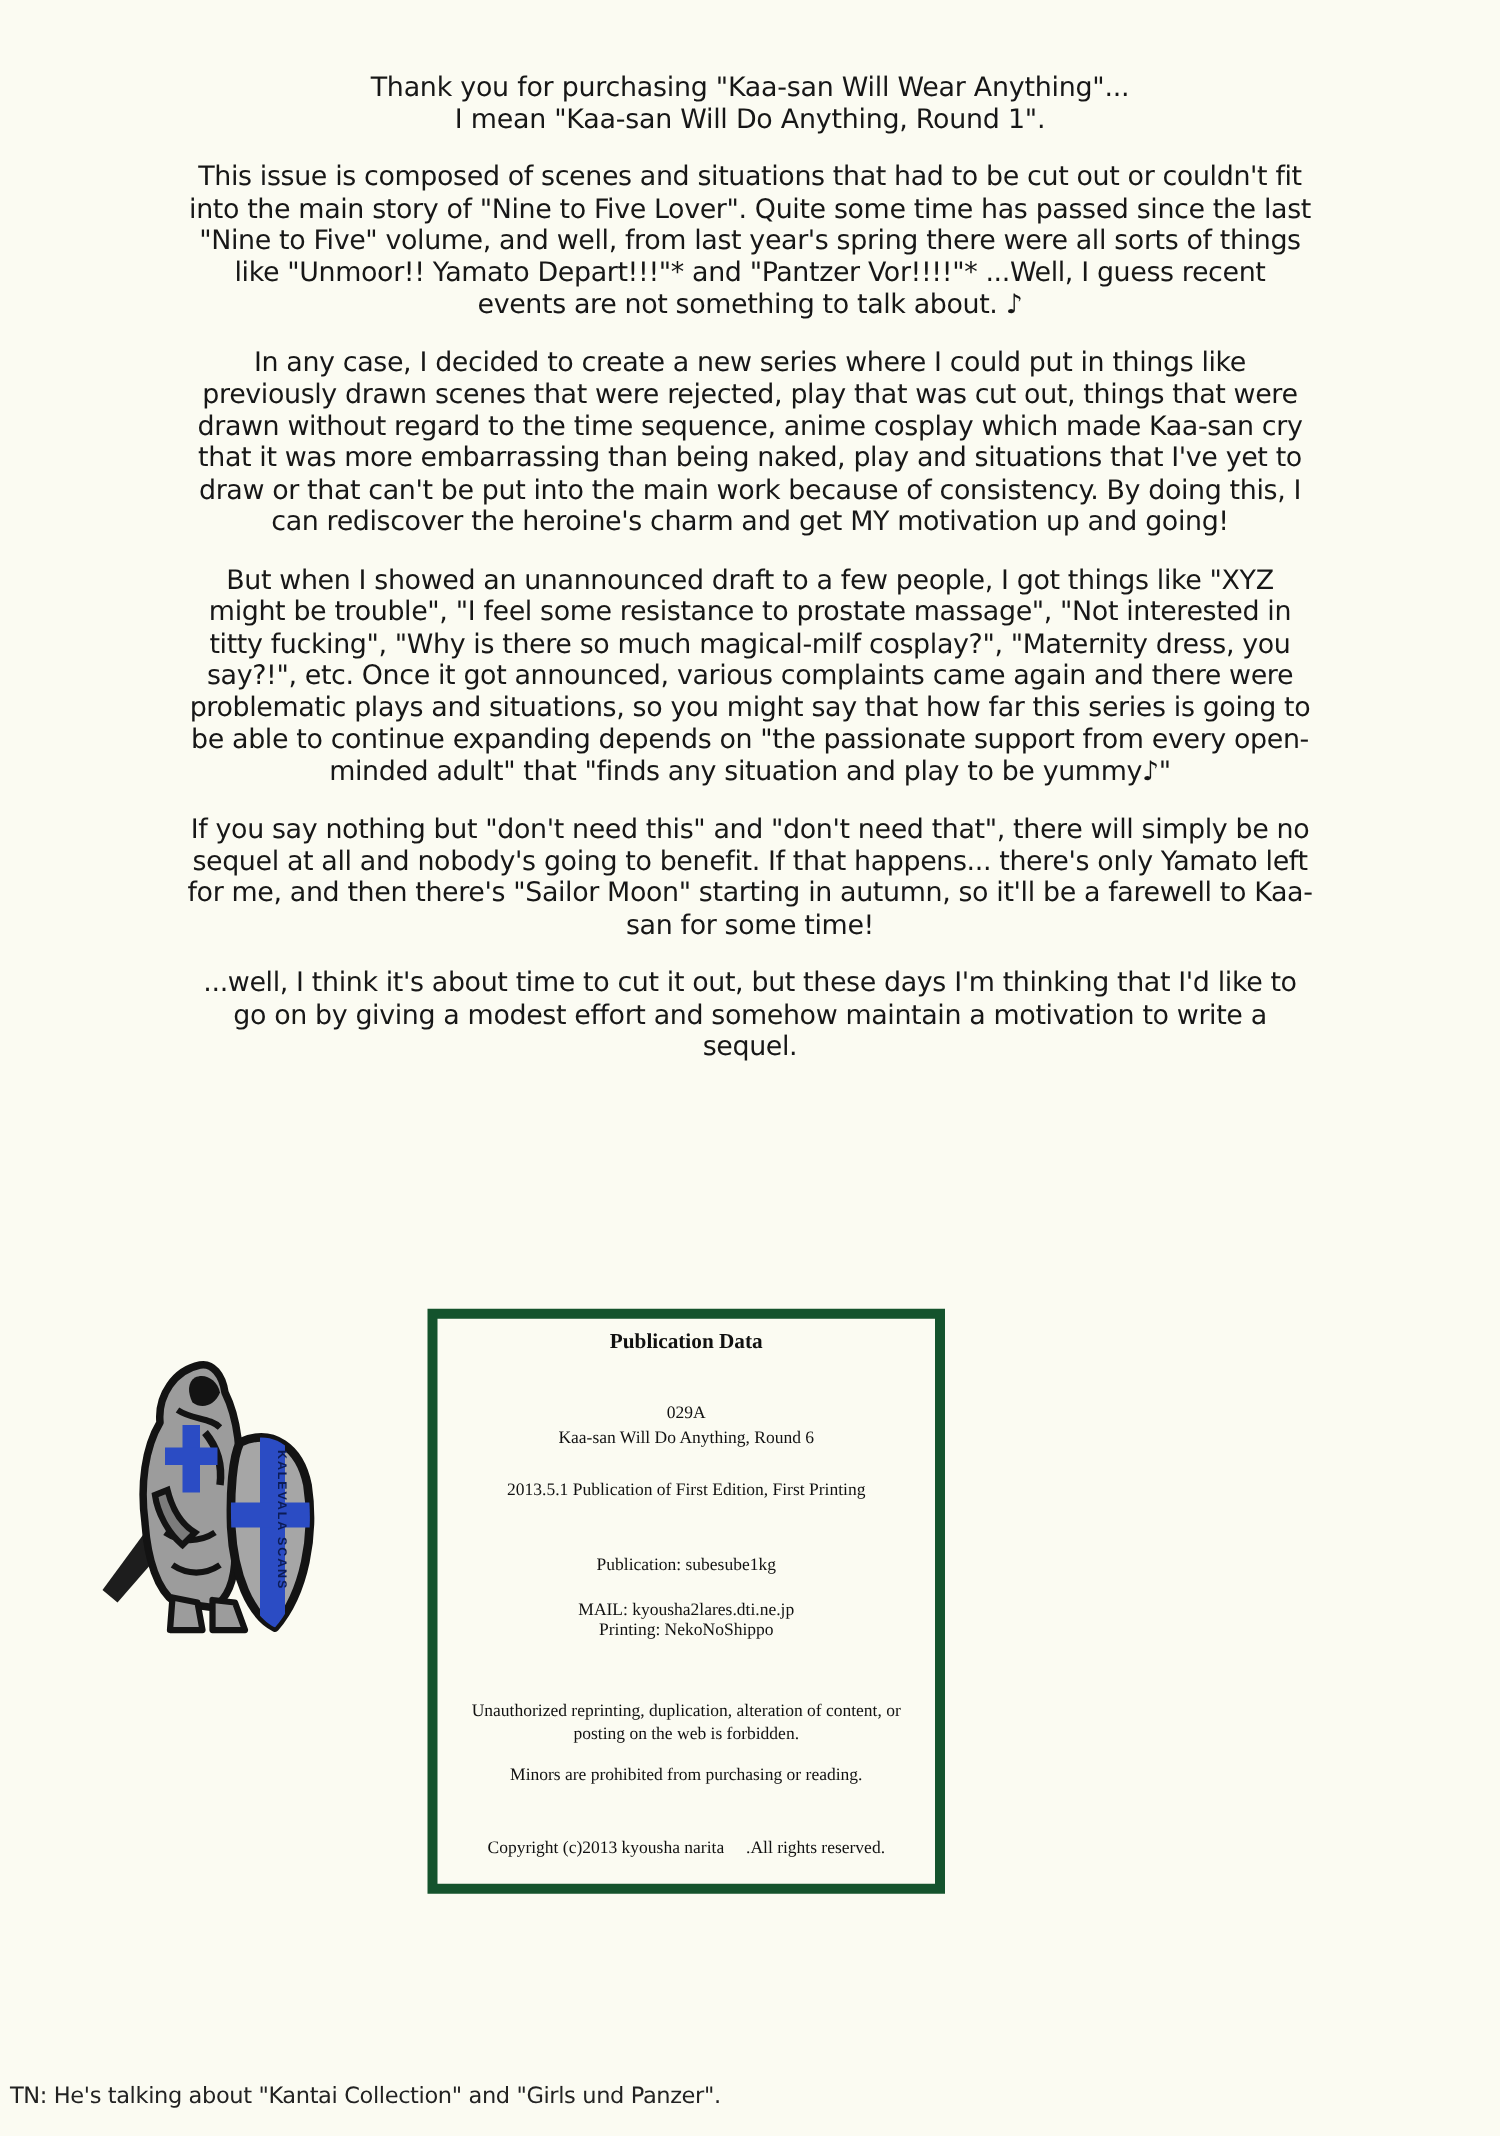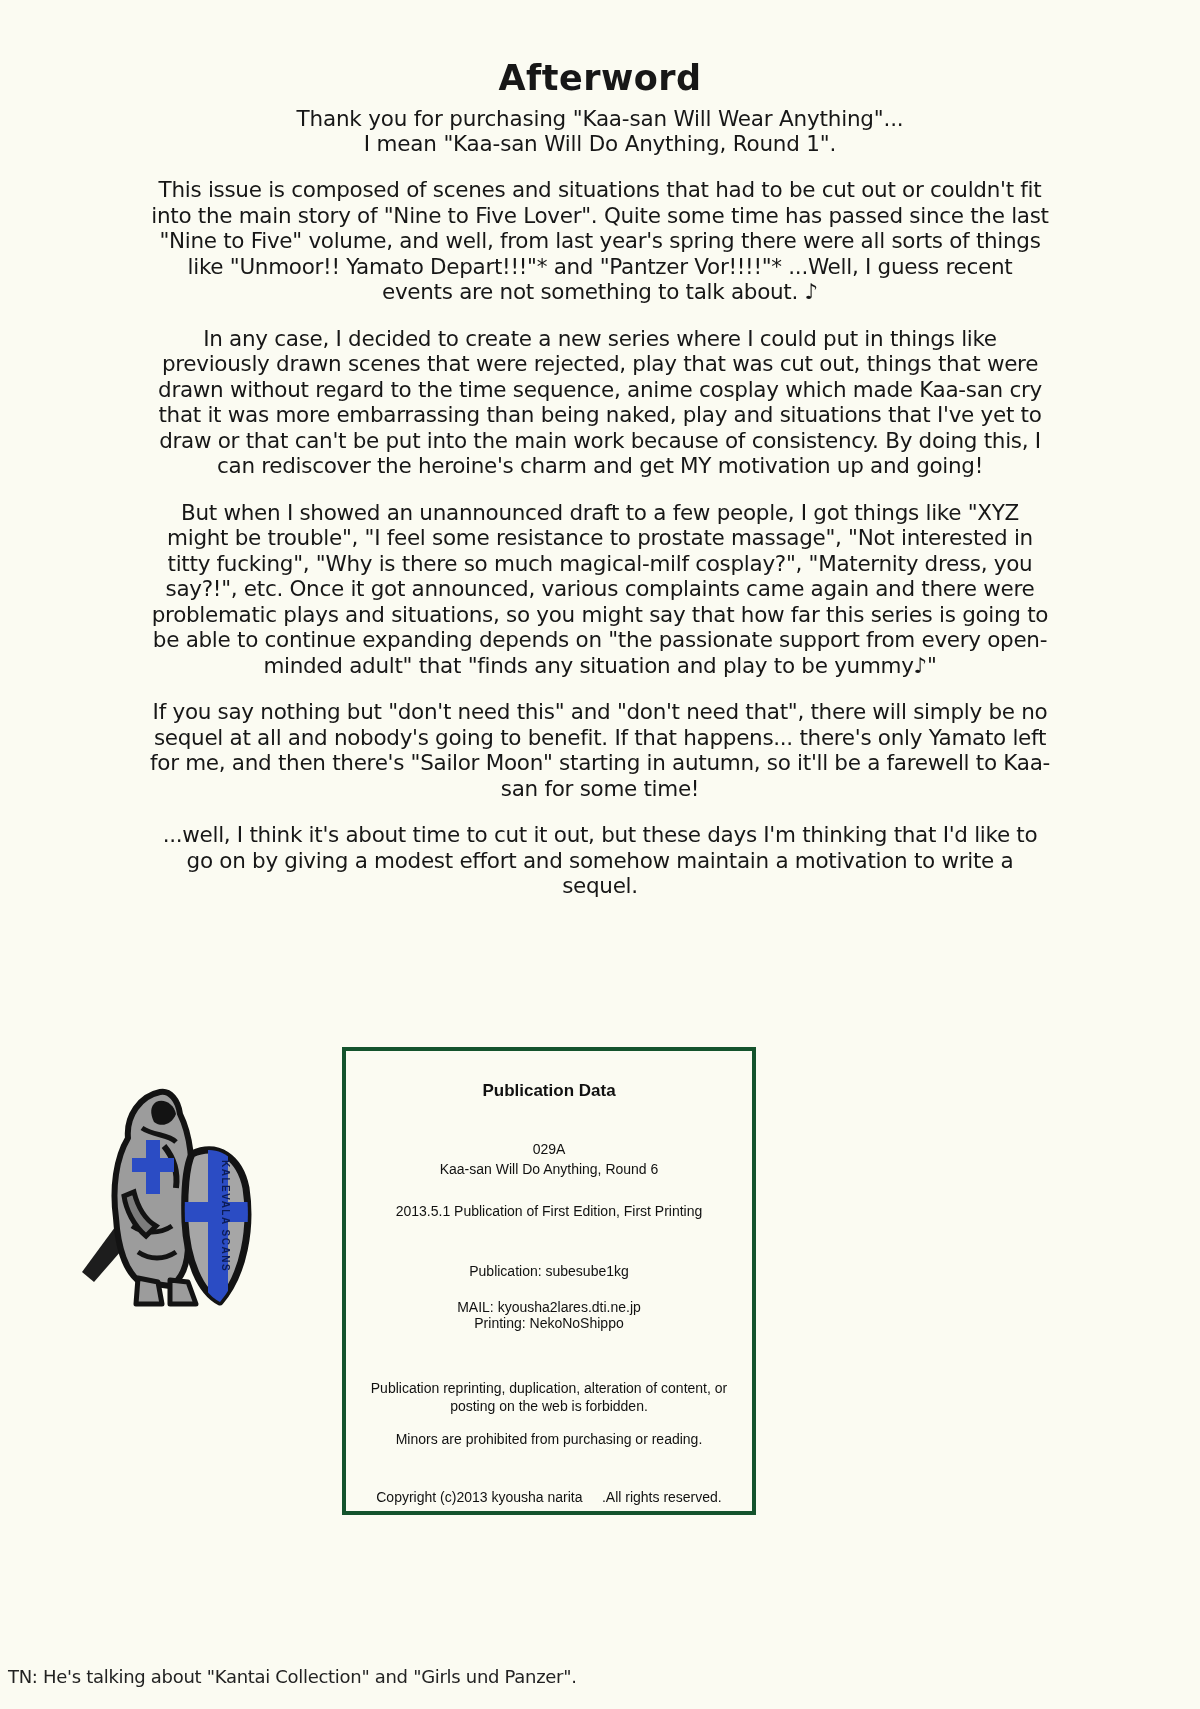--- a/index.html
+++ b/index.html
@@ -41,27 +41,27 @@
     margin-top: 30px;
     font-size: 24px;
     letter-spacing: 0.2px;
   }
   .pub-box {
     position: absolute;
     left: 342px;
     top: 1047px;
     width: 414px;
     height: 468px;
-    border: 4px solid #14532d;
+    border: 8px solid #14532d;
     box-sizing: border-box;
-    font-family: Liberation Sans, sans-serif;
+    font-family: Liberation Serif, serif;
     font-size: 14px;
     text-align: center;
     color: #111;
-    padding: 24px 8px;
+    padding: 2px 8px;
   }
   .pub-heading { font-size: 17px; font-weight: bold; margin-top: 6px; }
   .pub-code { margin-top: 40px; }
   .pub-title { margin-top: 4px; }
   .pub-edition { margin-top: 26px; }
   .pub-publication { margin-top: 44px; }
   .pub-mail { margin-top: 20px; }
   .pub-printing { }
   .pub-warning1 { margin-top: 48px; line-height: 18px; }
   .pub-warning2 { margin-top: 16px; }
@@ -81,21 +81,20 @@
     letter-spacing: -0.3px;
     color: #222;
   }
 </style>
 </head>
 <body>
 
 <div class="page">
 
   <div class="afterword">
-    <h1 class="title">Afterword</h1>
     <div class="subtitle-line">Thank you for purchasing "Kaa-san Will Wear Anything"...</div>
     <div class="subtitle-line">I mean "Kaa-san Will Do Anything, Round 1".</div>
 
     <div class="para"><span>This issue is composed of scenes and situations that had to be cut out or couldn't fit into the main story of "Nine to Five Lover". Quite some time has passed since the last "Nine to Five" volume, and well, from last year's spring there were all sorts of things like "</span><b>Unmoor!! Yamato Depart!!!</b><span>"* and "</span><b>Pantzer Vor!!!!</b><span>"* ...Well, I guess recent events are not something to talk about. ♪</span></div>
     <div class="para"><span>In any case, I decided to create a new series where I could put in things like previously drawn scenes that were rejected, play that was cut out, things that were drawn without regard to the time sequence, anime cosplay which made Kaa-san cry that it was more embarrassing than being naked, play and situations that I've yet to draw or that can't be put into the main work because of consistency. By doing this, I can rediscover the heroine's charm and get MY motivation up and going!</span></div>
     <div class="para"><span>But when I showed an unannounced draft to a few people, I got things like "XYZ might be trouble", "I feel some resistance to prostate massage", "Not interested in titty fucking", "Why is there so much magical-milf cosplay?", "Maternity dress, you say?!", etc. Once it got announced, various complaints came again and there were problematic plays and situations, so you might say that how far this series is going to be able to continue expanding depends on "the passionate support from every open-minded adult" that "finds any situation and play to be yummy♪"</span></div>
     <div class="para"><span>If you say nothing but "don't need this" and "don't need that", there will simply be no sequel at all and nobody's going to benefit. If that happens... there's only Yamato left for me, and then there's "Sailor Moon" starting in autumn, so it'll be a farewell to Kaa-san for some time!</span></div>
     <div class="para"><span>...well, I think it's about time to cut it out, but these days I'm thinking that I'd like to go on by giving a modest effort and somehow maintain a motivation to write a sequel.</span></div>
 
   </div>
@@ -135,20 +134,20 @@
   </svg>
 
   <div class="pub-box">
     <div class="pub-heading">Publication Data</div>
     <div class="pub-code">029A</div>
     <div class="pub-title">Kaa-san Will Do Anything, Round 6</div>
     <div class="pub-edition">2013.5.1 Publication of First Edition, First Printing</div>
     <div class="pub-publication">Publication: subesube1kg</div>
     <div class="pub-mail">MAIL: kyousha2lares.dti.ne.jp</div>
     <div class="pub-printing">Printing: NekoNoShippo</div>
-    <div class="pub-warning1">Publication reprinting, duplication, alteration of content, or posting on the web is forbidden.</div>
+    <div class="pub-warning1">Unauthorized reprinting, duplication, alteration of content, or posting on the web is forbidden.</div>
     <div class="pub-warning2">Minors are prohibited from purchasing or reading.</div>
     <div class="pub-copyright">Copyright (c)2013 kyousha narita     .All rights reserved.</div>
   </div>
 
   <div class="tn-note">TN: He's talking about "Kantai Collection" and "Girls und Panzer".</div>
 
 </div>
 
 </body></html>

